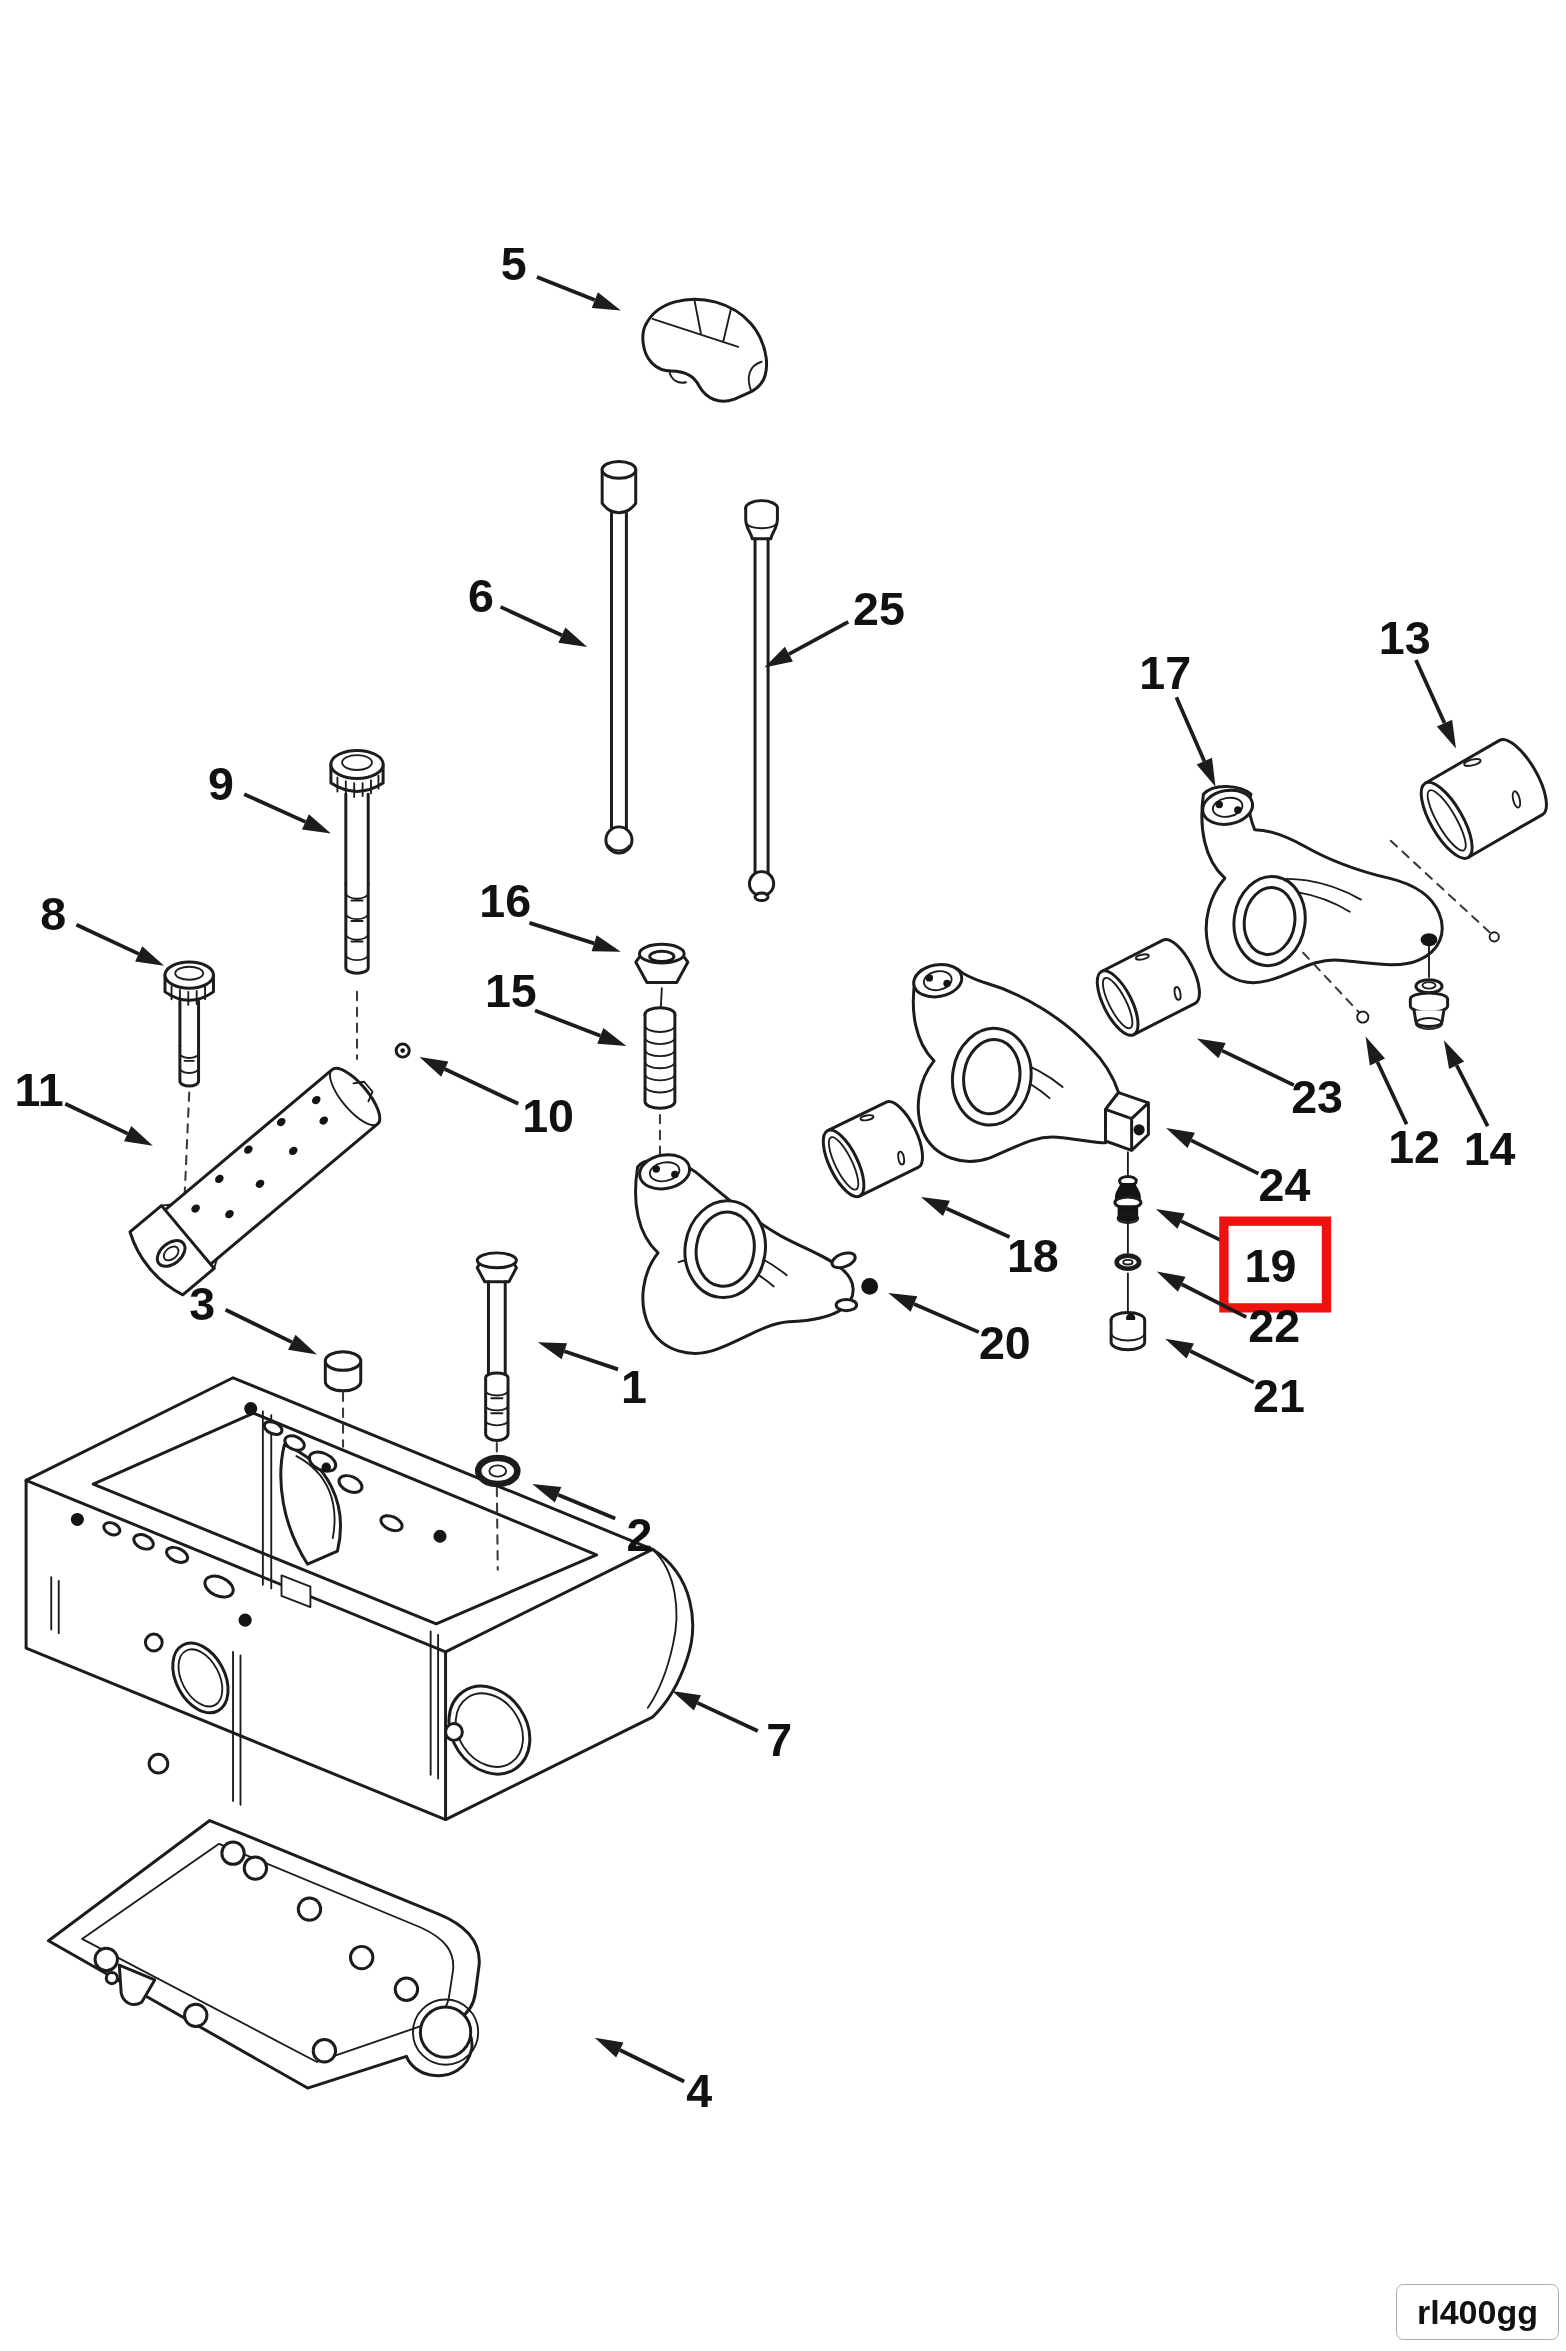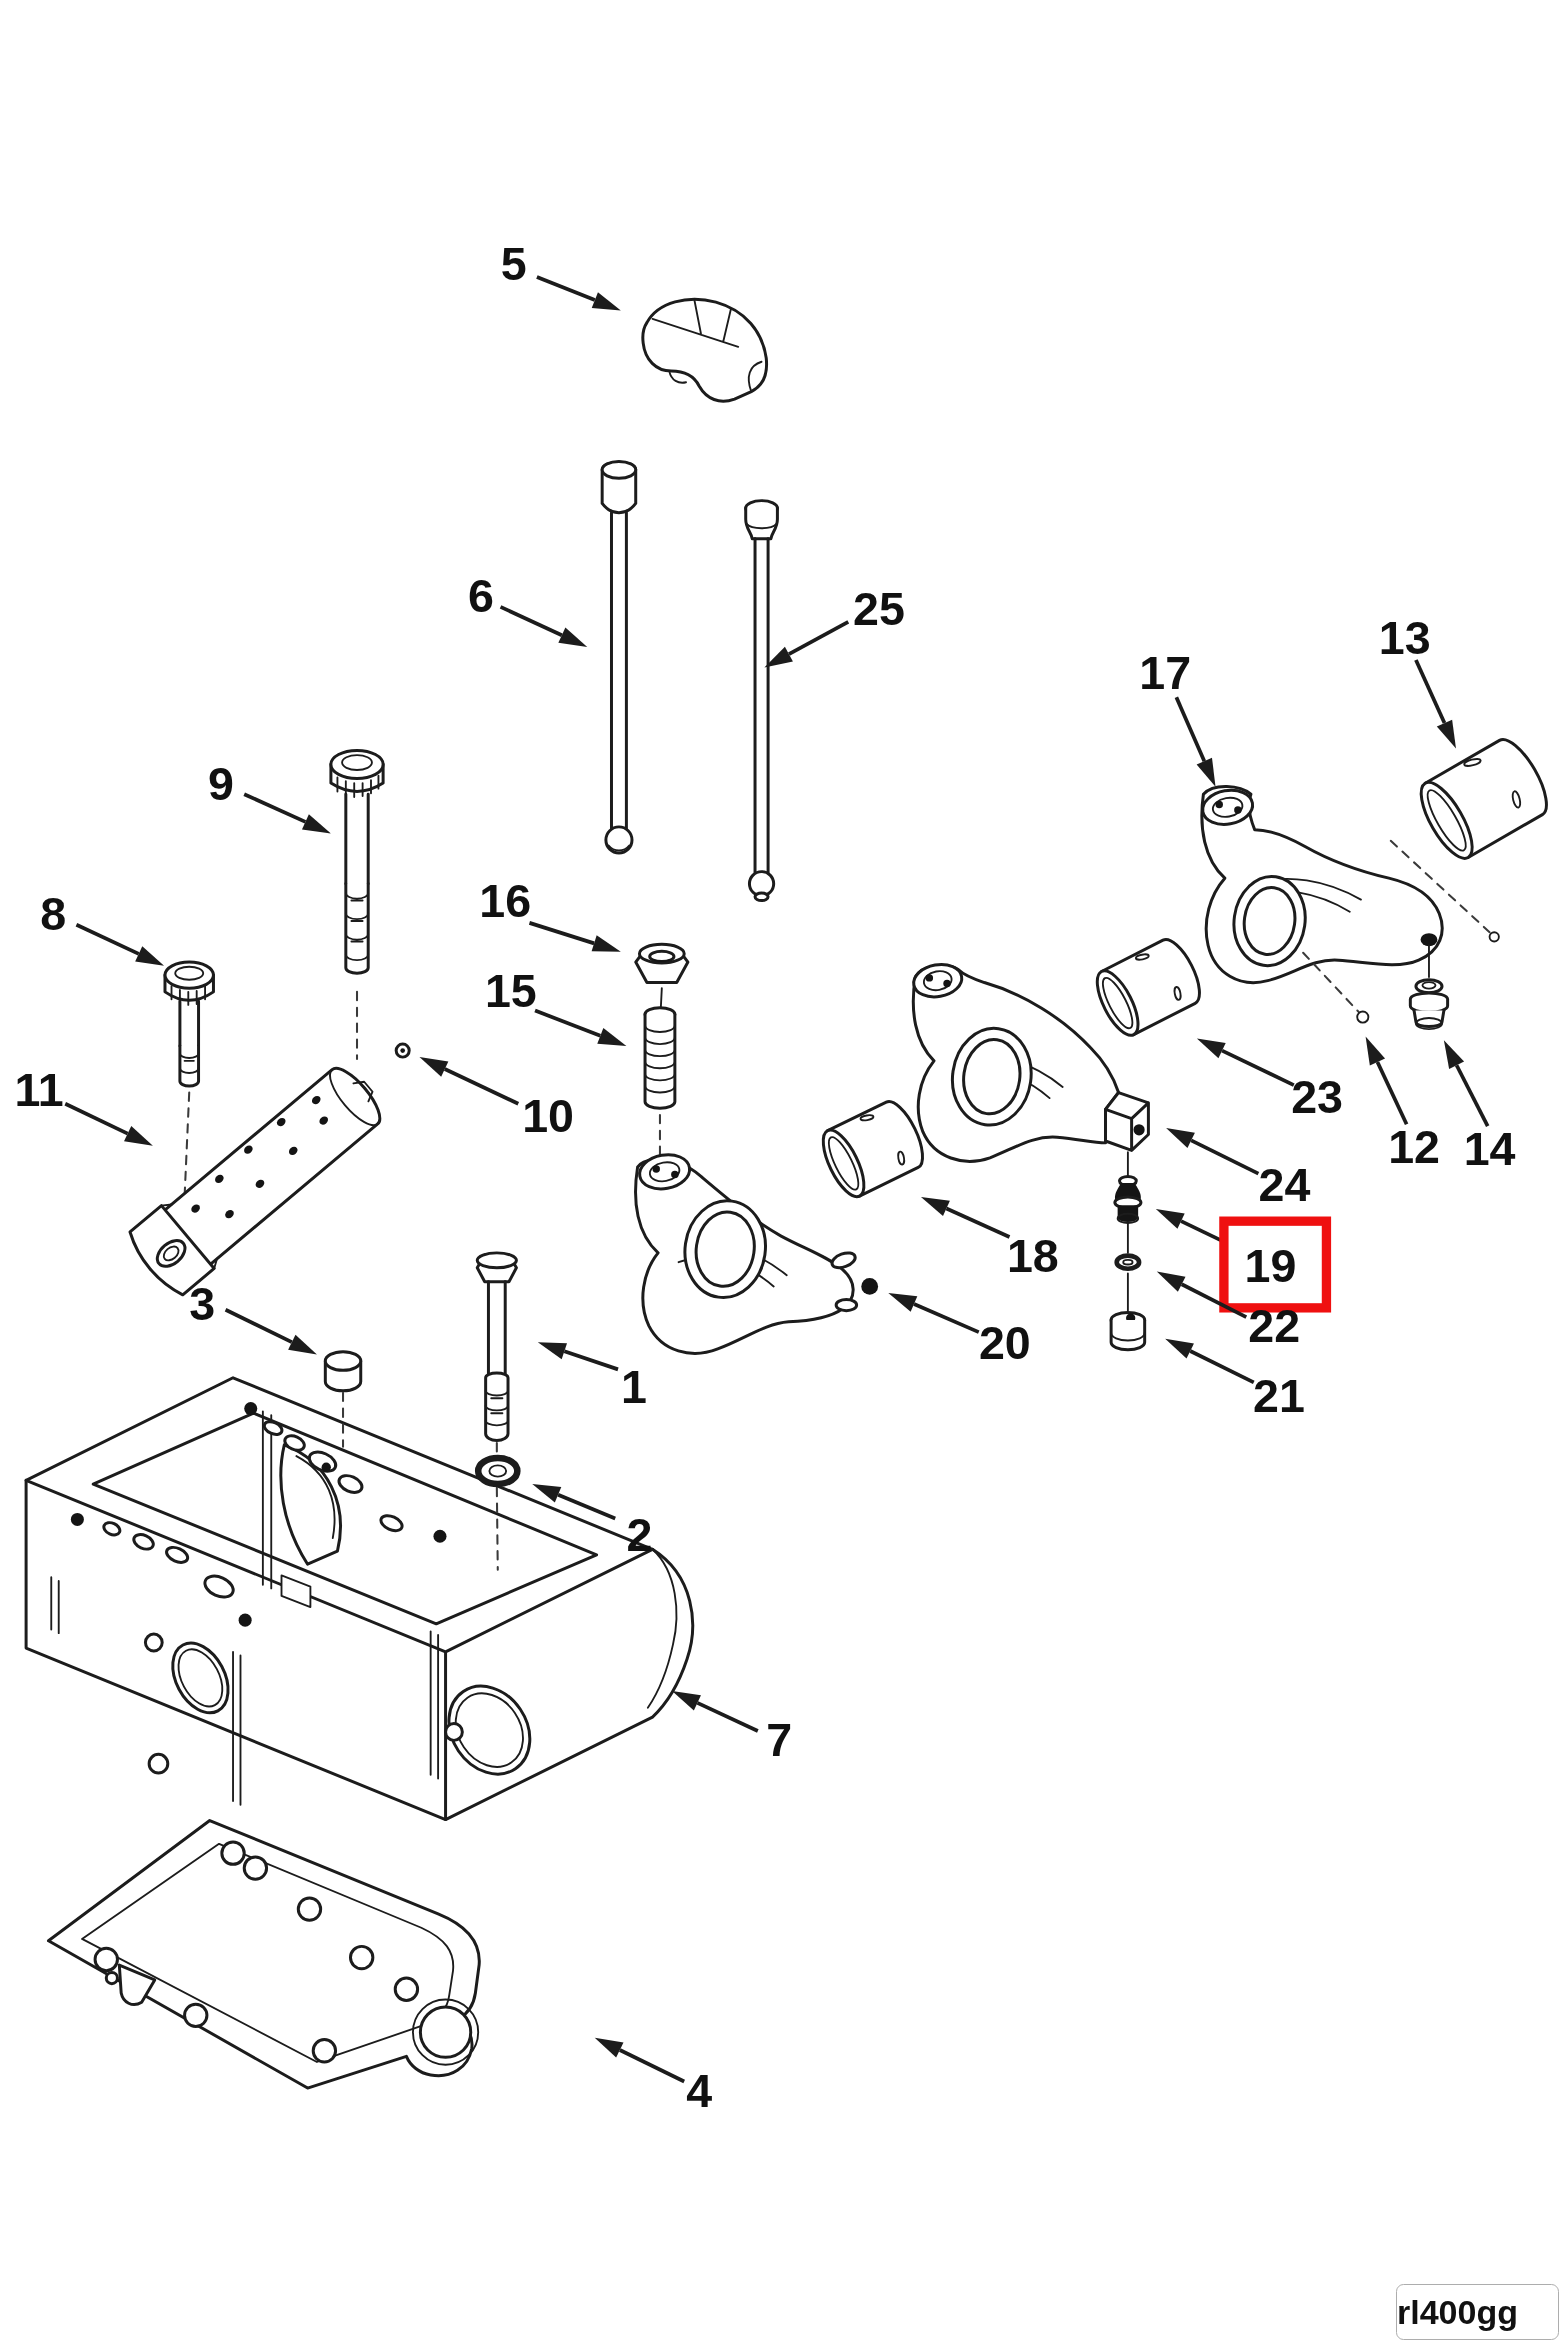--- a/index.html
+++ b/index.html
@@ -12,21 +12,21 @@
   #artwork .w{fill:#ffffff;}
   #artwork .k{fill:#141414;stroke:none;}
   #artwork .thin{stroke-width:2;}
   #artwork .dash{stroke:#3a3a3a;stroke-width:2.2;stroke-dasharray:9 8;}
   #annotations text{font-family:"Liberation Sans","DejaVu Sans",sans-serif;
       font-weight:700;font-size:50px;fill:#111;text-anchor:middle;}
   #annotations line{stroke:#1c1c1c;stroke-width:4;}
   #annotations polygon{fill:#1c1c1c;stroke:none;}
   .code-box{position:absolute;left:1396px;top:2284px;width:161px;height:54px;
       border:1.9px solid #adadad;border-radius:7.5px;background:#fff;
-      display:flex;align-items:center;
+      display:flex;align-items:center;justify-content:center;
       font-weight:700;font-size:34px;color:#111;}
 </style>
 </head>
 <body>
 
 <div class="stage">
 
 <svg width="1566" height="2351" viewBox="0 0 1680 2522">
 
   <g id="artwork">

